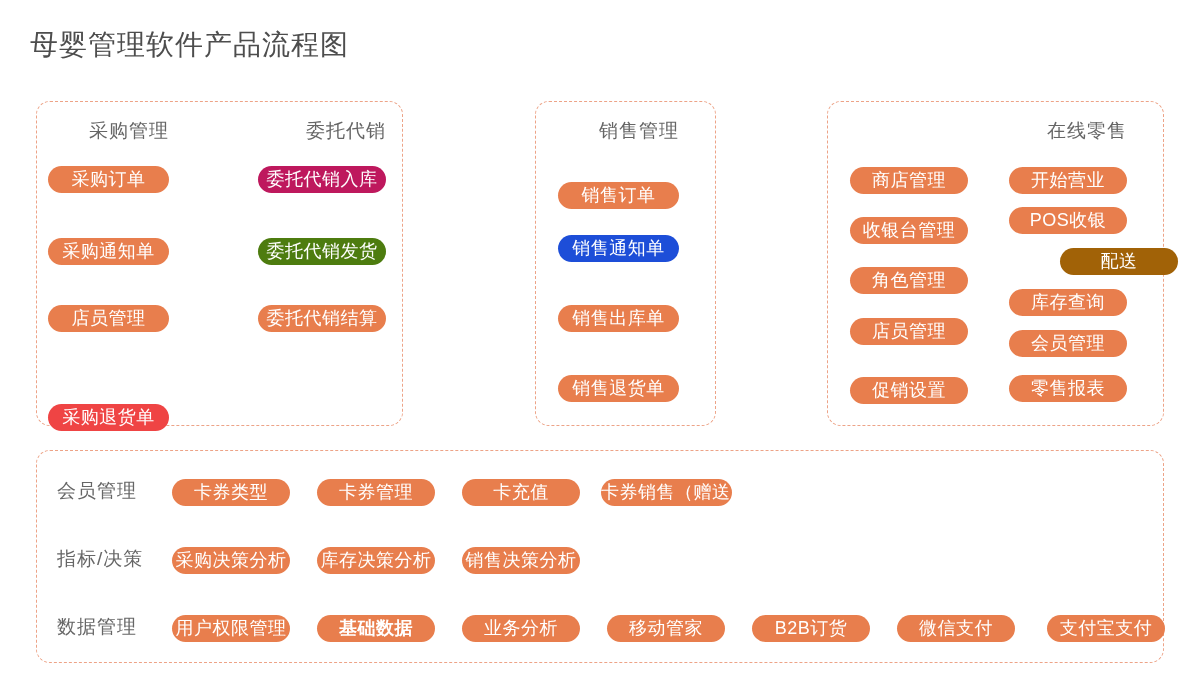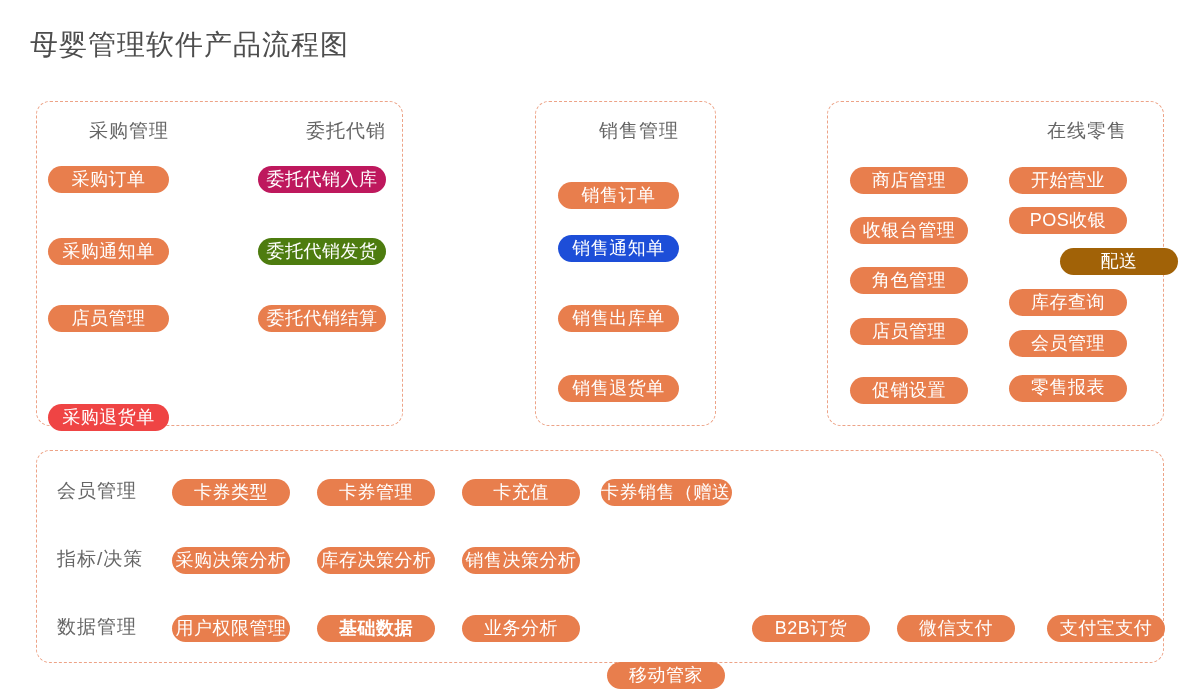--- a/index.html
+++ b/index.html
@@ -111,32 +111,32 @@
     <div class="pill" style="left: 850px; top: 167px; width: 118px; background: rgb(232, 126, 77);">商店管理</div>
     <div class="pill" style="left: 850px; top: 217px; width: 118px; background: rgb(232, 126, 77);">收银台管理</div>
     <div class="pill" style="left: 850px; top: 267px; width: 118px; background: rgb(232, 126, 77);">角色管理</div>
     <div class="pill" style="left: 850px; top: 318px; width: 118px; background: rgb(232, 126, 77);">店员管理</div>
     <div class="pill" style="left: 850px; top: 377px; width: 118px; background: rgb(232, 126, 77);">促销设置</div>
     <div class="pill" style="left: 1009px; top: 167px; width: 118px; background: rgb(232, 126, 77);">开始营业</div>
     <div class="pill" style="left: 1009px; top: 207px; width: 118px; background: rgb(232, 126, 77);">POS收银</div>
     <div class="pill" style="left: 1060px; top: 248px; width: 118px; background: #a16207;">配送</div>
     <div class="pill" style="left: 1009px; top: 289px; width: 118px; background: rgb(232, 126, 77);">库存查询</div>
     <div class="pill" style="left: 1009px; top: 330px; width: 118px; background: rgb(232, 126, 77);">会员管理</div>
-    <div class="pill" style="left: 1009px; top: 375px; width: 118px; background: rgb(232, 126, 77); font-family: Liberation Mono, monospace;">零售报表</div>
+    <div class="pill" style="left: 1009px; top: 375px; width: 118px; background: rgb(232, 126, 77);">零售报表</div>
     <div class="pill" style="left: 172px; top: 479px; width: 118px; background: rgb(232, 126, 77);">卡券类型</div>
     <div class="pill" style="left: 317px; top: 479px; width: 118px; background: rgb(232, 126, 77);">卡券管理</div>
     <div class="pill" style="left: 462px; top: 479px; width: 118px; background: rgb(232, 126, 77);">卡充值</div>
     <div class="pill" style="left: 601px; top: 479px; width: 131px; background: rgb(232, 126, 77);">卡券销售（赠送）</div>
     <div class="pill" style="left: 172px; top: 547px; width: 118px; background: rgb(232, 126, 77);">采购决策分析</div>
     <div class="pill" style="left: 317px; top: 547px; width: 118px; background: rgb(232, 126, 77);">库存决策分析</div>
     <div class="pill" style="left: 462px; top: 547px; width: 118px; background: rgb(232, 126, 77);">销售决策分析</div>
     <div class="pill" style="left: 172px; top: 615px; width: 118px; background: rgb(232, 126, 77);">用户权限管理</div>
     <div class="pill" style="left: 317px; top: 615px; width: 118px; background: rgb(232, 126, 77); font-weight: bold;">基础数据</div>
     <div class="pill" style="left: 462px; top: 615px; width: 118px; background: rgb(232, 126, 77);">业务分析</div>
-    <div class="pill" style="left: 607px; top: 615px; width: 118px; background: rgb(232, 126, 77); margin-top: 47px;">移动管家</div>
+    <div class="pill" style="left: 607px; top: 615px; width: 118px; background: rgb(232, 126, 77);">移动管家</div>
     <div class="pill" style="left: 752px; top: 615px; width: 118px; background: rgb(232, 126, 77);">B2B订货</div>
     <div class="pill" style="left: 897px; top: 615px; width: 118px; background: rgb(232, 126, 77);">微信支付</div>
     <div class="pill" style="left: 1047px; top: 615px; width: 118px; background: rgb(232, 126, 77);">支付宝支付</div>
   </div>
 <div id="row-labels-layer">
     <div class="row-label" style="left: 57px; top: 478px;">会员管理</div>
     <div class="row-label" style="left: 57px; top: 546px;">指标/决策</div>
     <div class="row-label" style="left: 57px; top: 614px;">数据管理</div>
   </div>
 

